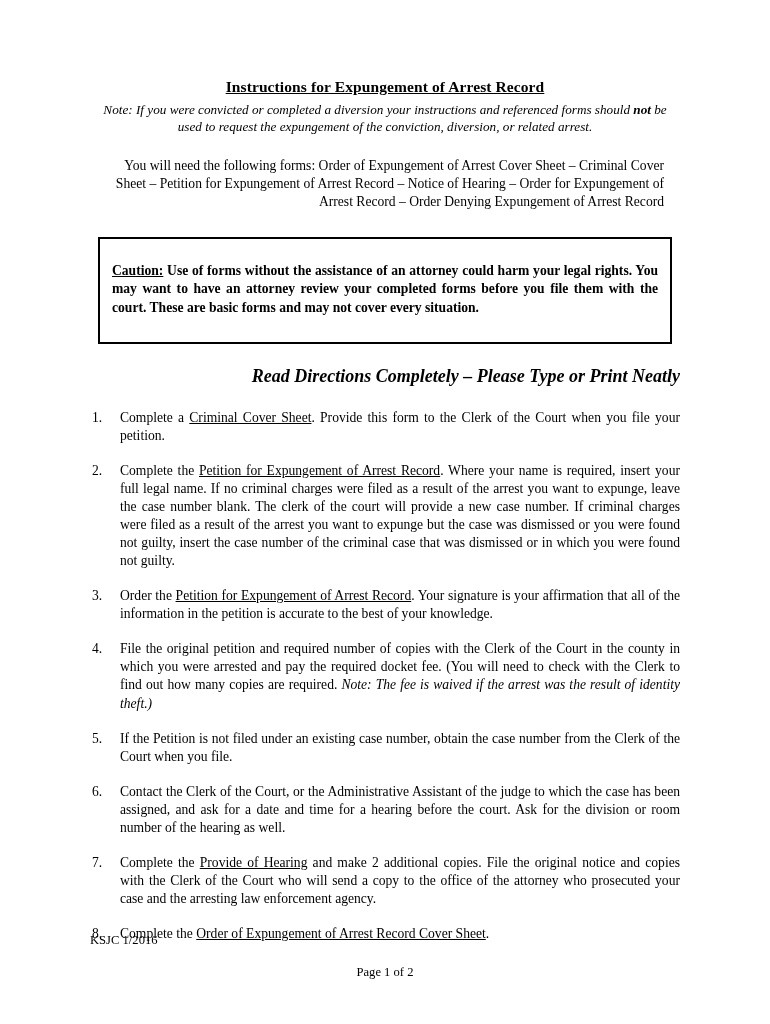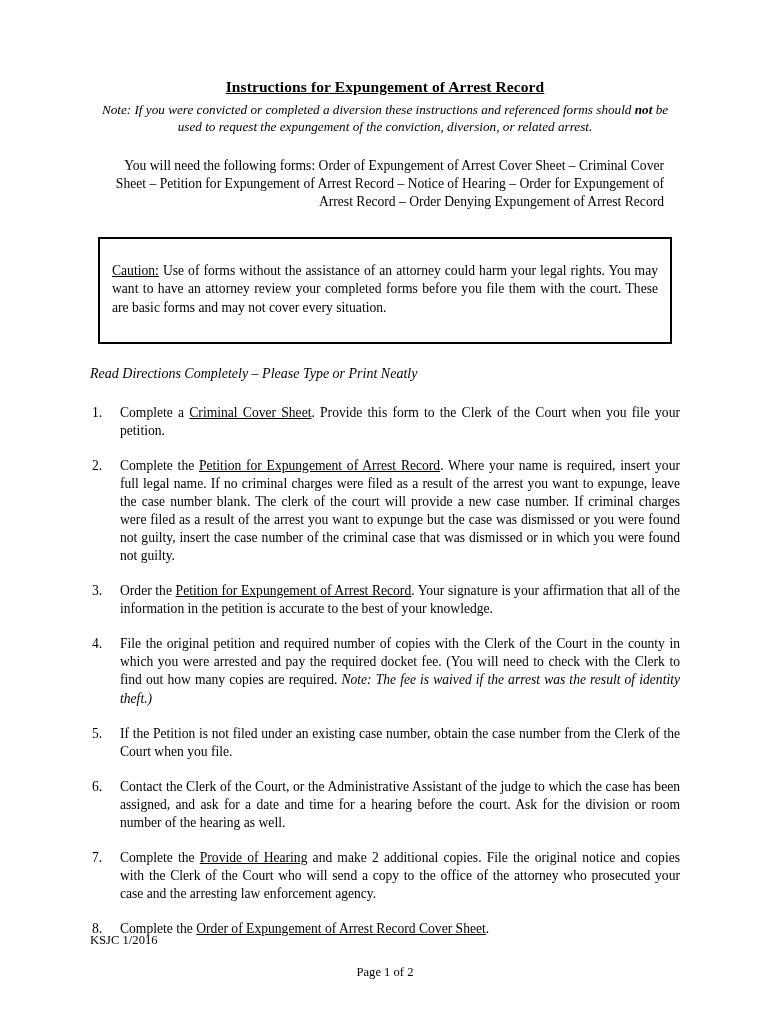--- a/index.html
+++ b/index.html
@@ -46,32 +46,32 @@
     line-height: 1.32;
     margin: 22px 16px 0 16px;
   }
   .caution-box {
     border: 2.2px solid #000;
     margin: 26px 8px 0 8px;
     padding: 9px 12px 10px 12px;
   }
   .caution-text {
     font-size: 13.6px;
-    font-weight: normal;
+    font-weight: bold;
     line-height: 1.38;
     text-align: justify;
   }
   .caution-text .caution-lead {
     text-decoration: underline;
   }
   .read-directions {
-    text-align: left;
+    text-align: right;
     font-style: italic;
-    font-weight: normal;
-    font-size: 14px;
+    font-weight: bold;
+    font-size: 18px;
     margin: 22px 0 0 0;
   }
   ol.steps {
     margin: 22px 0 0 0;
     padding: 0;
     list-style: none;
   }
   ol.steps li {
     position: relative;
     padding-left: 30px;
@@ -106,21 +106,21 @@
     margin-top: 32px;
   }
 </style>
 </head>
 <body>
 
 <div class="page">
 
   <h1 class="doc-title">Instructions for Expungement of Arrest Record</h1>
 
-  <p class="note"><span>Note: If you were convicted or completed a diversion these instructions and referenced forms should </span><span class="bold-not">not</span><span> be used to request the expungement of the conviction, diversion, or related arrest.</span></p>
+  <p class="note"><span>Note: If you were convicted or completed a diversion your instructions and referenced forms should </span><span class="bold-not">not</span><span> be used to request the expungement of the conviction, diversion, or related arrest.</span></p>
 
   <p class="forms-list">You will need the following forms: Order of Expungement of Arrest Cover Sheet – Criminal Cover Sheet – Petition for Expungement of Arrest Record – Notice of Hearing – Order for Expungement of Arrest Record – Order Denying Expungement of Arrest Record</p>
 
   <div class="caution-box">
     <p class="caution-text"><span class="caution-lead">Caution:</span><span> Use of forms without the assistance of an attorney could harm your legal rights. You may want to have an attorney review your completed forms before you file them with the court. These are basic forms and may not cover every situation.</span></p>
   </div>
 
   <p class="read-directions">Read Directions Completely – Please Type or Print Neatly</p>
 
   <ol class="steps" id="steps-list">

